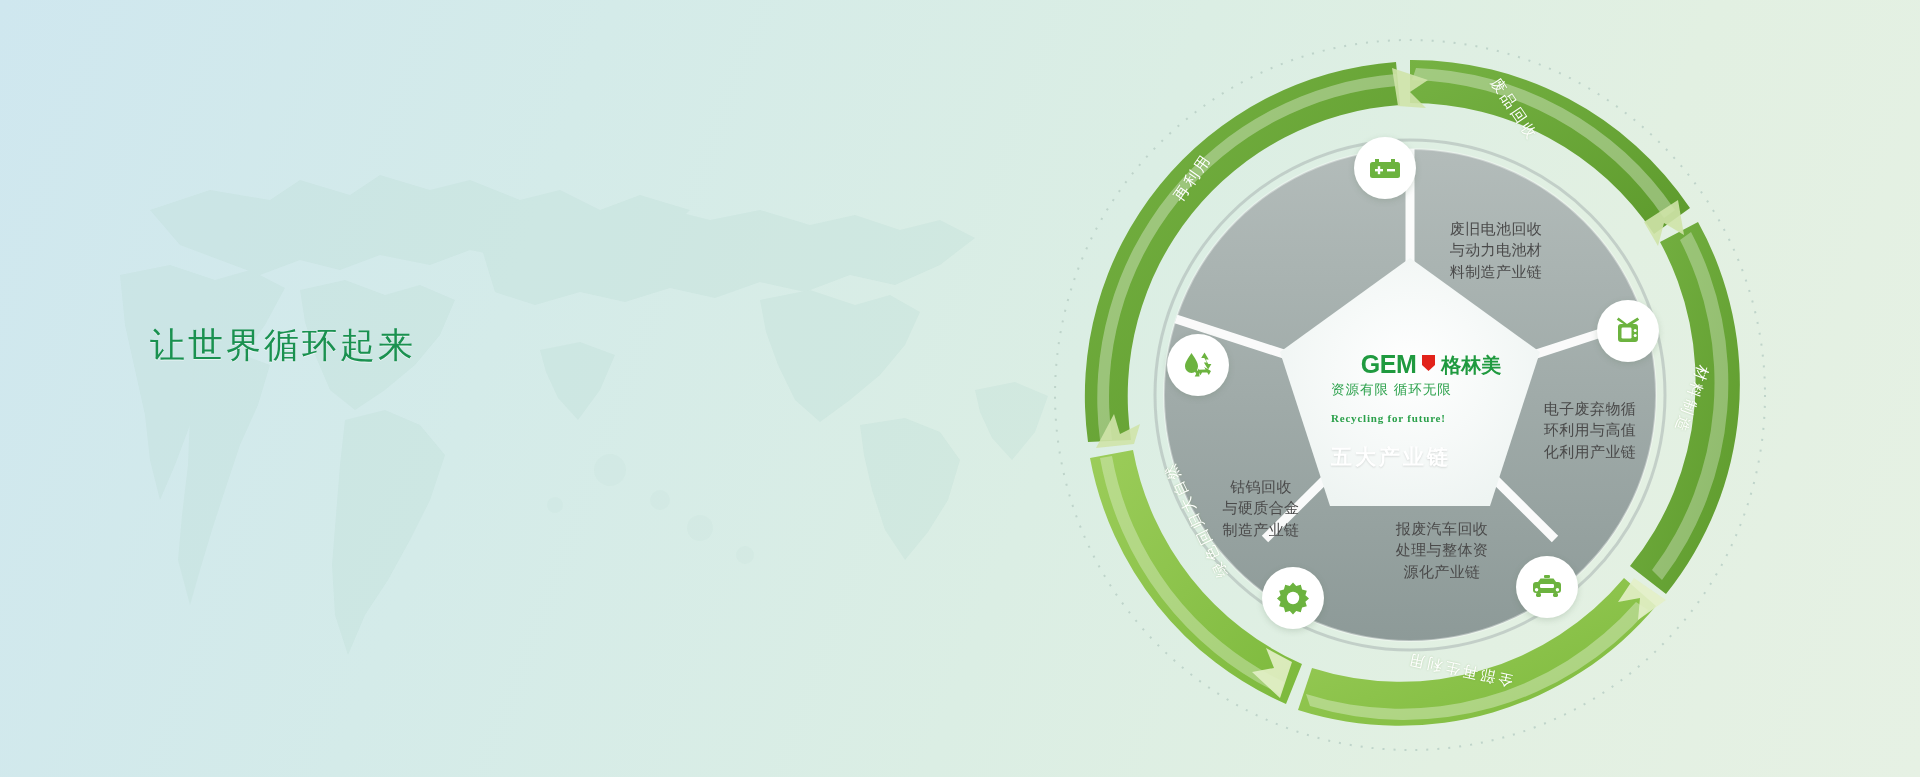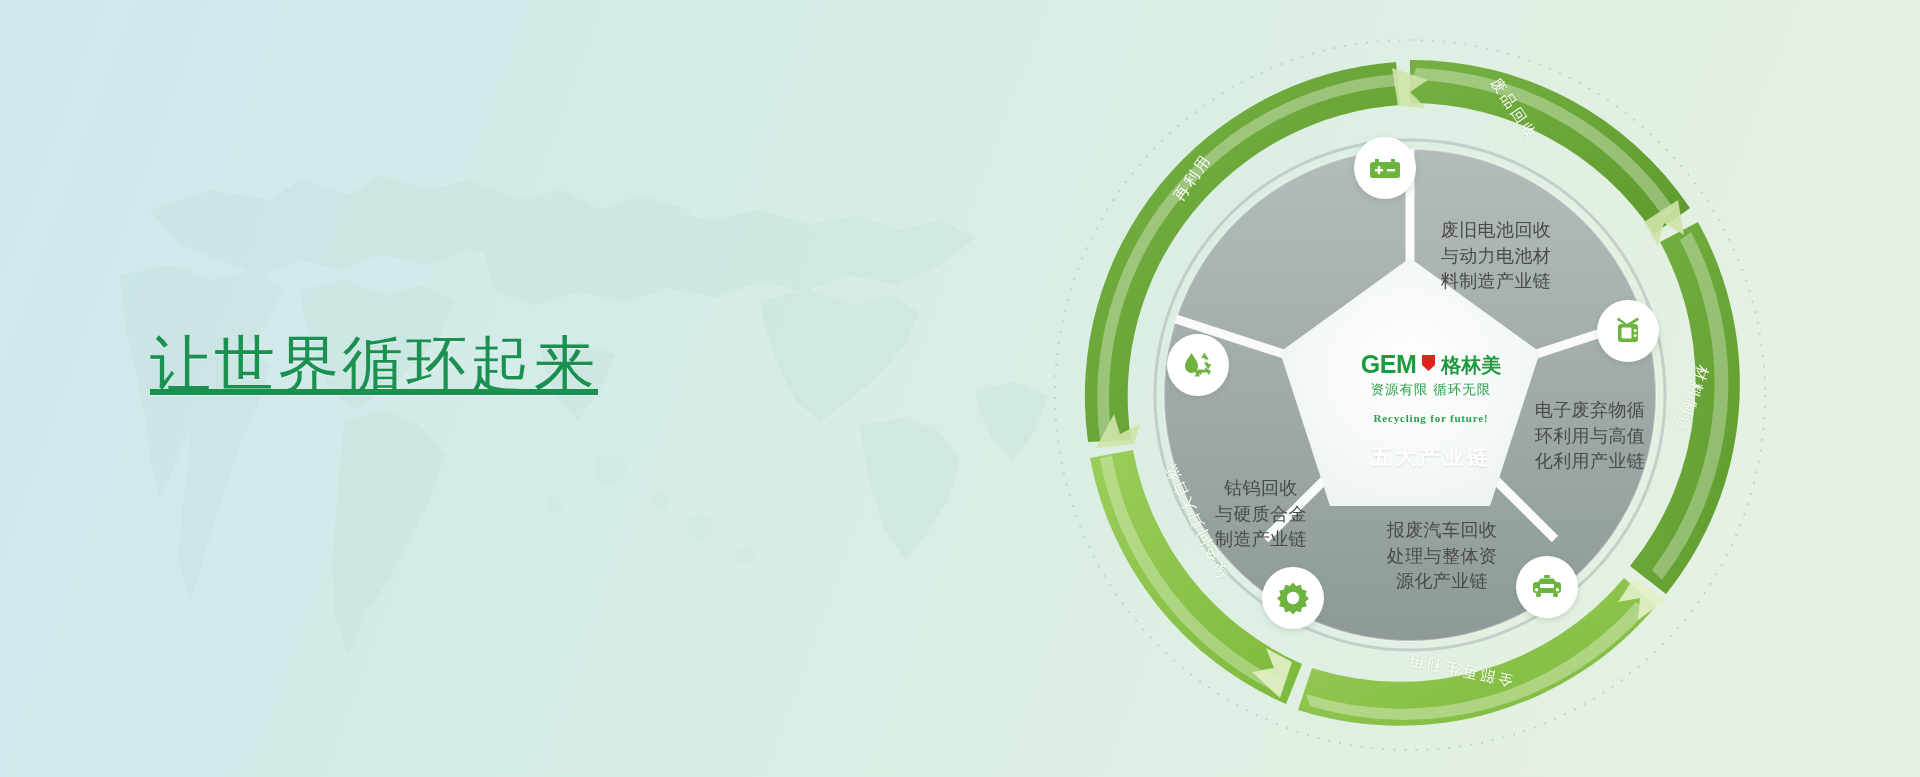--- a/index.html
+++ b/index.html
@@ -25,36 +25,35 @@
 
   
   .headline {
     position: absolute; left: 150px; top: 318px;
     color: #1a9150;
     letter-spacing: 3px;
     line-height: 1.52;
     text-shadow: 0 1px 0 rgba(255,255,255,.55);
   }
   .headline .l1, .headline .l2 {
-    font-size: 61px; font-weight: 500; white-space: nowrap;
+    font-size: 35px; font-weight: 500; white-space: nowrap;
     display: block;
-    text-decoration: underline;
   }
 
   
   .diagram {
     position: absolute; left: 1030px; top: 10px;
     width: 760px; height: 760px;
   }
   .diagram svg { width: 100%; height: 100%; display: block; }
 
   .seglabel {
     position: absolute;
     color: #4a4a4a;
-    font-size: 18px;
+    font-size: 15px;
     line-height: 1.42;
     text-align: center;
     letter-spacing: .4px;
     white-space: pre-line;
     font-weight: 400;
   }
   .sl-battery { left: 1426px; top: 218px; width: 140px; }
   .sl-ewaste  { left: 1520px; top: 398px; width: 140px; }
   .sl-auto    { left: 1372px; top: 518px; width: 140px; }
   .sl-cobalt  { left: 1196px; top: 448px; width: 130px; margin-top: 28px; }
@@ -74,21 +73,21 @@
   .rl-material  { left: 1655px; top: 390px;  transform: rotate(110deg); }
   .rl-reuseall  { left: 1406px; top: 660px;  transform: rotate(192deg); }
   .rl-green     { left: 1133px; top: 510px;  transform: rotate(244deg); }
   .rl-reuse     { left: 1166px; top: 168px;  transform: rotate(-55deg); }
 
   
   .logo {
     position: absolute;
     left: 1331px; top: 352px;
     width: 200px;
-    text-align: center;
+    text-align: left;
     line-height: 1;
   }
   .logo-row { display: flex; align-items: center; justify-content: center; gap: 5px; }
   .logo-gem {
     font-size: 25px; font-weight: 700; color: #1f9a3f;
     letter-spacing: -0.5px; font-family: "Liberation Sans", sans-serif;
   }
   .logo-mark { display: inline-block; }
   .logo-cn {
     font-size: 20px; font-weight: 700; color: #1f9a3f;

